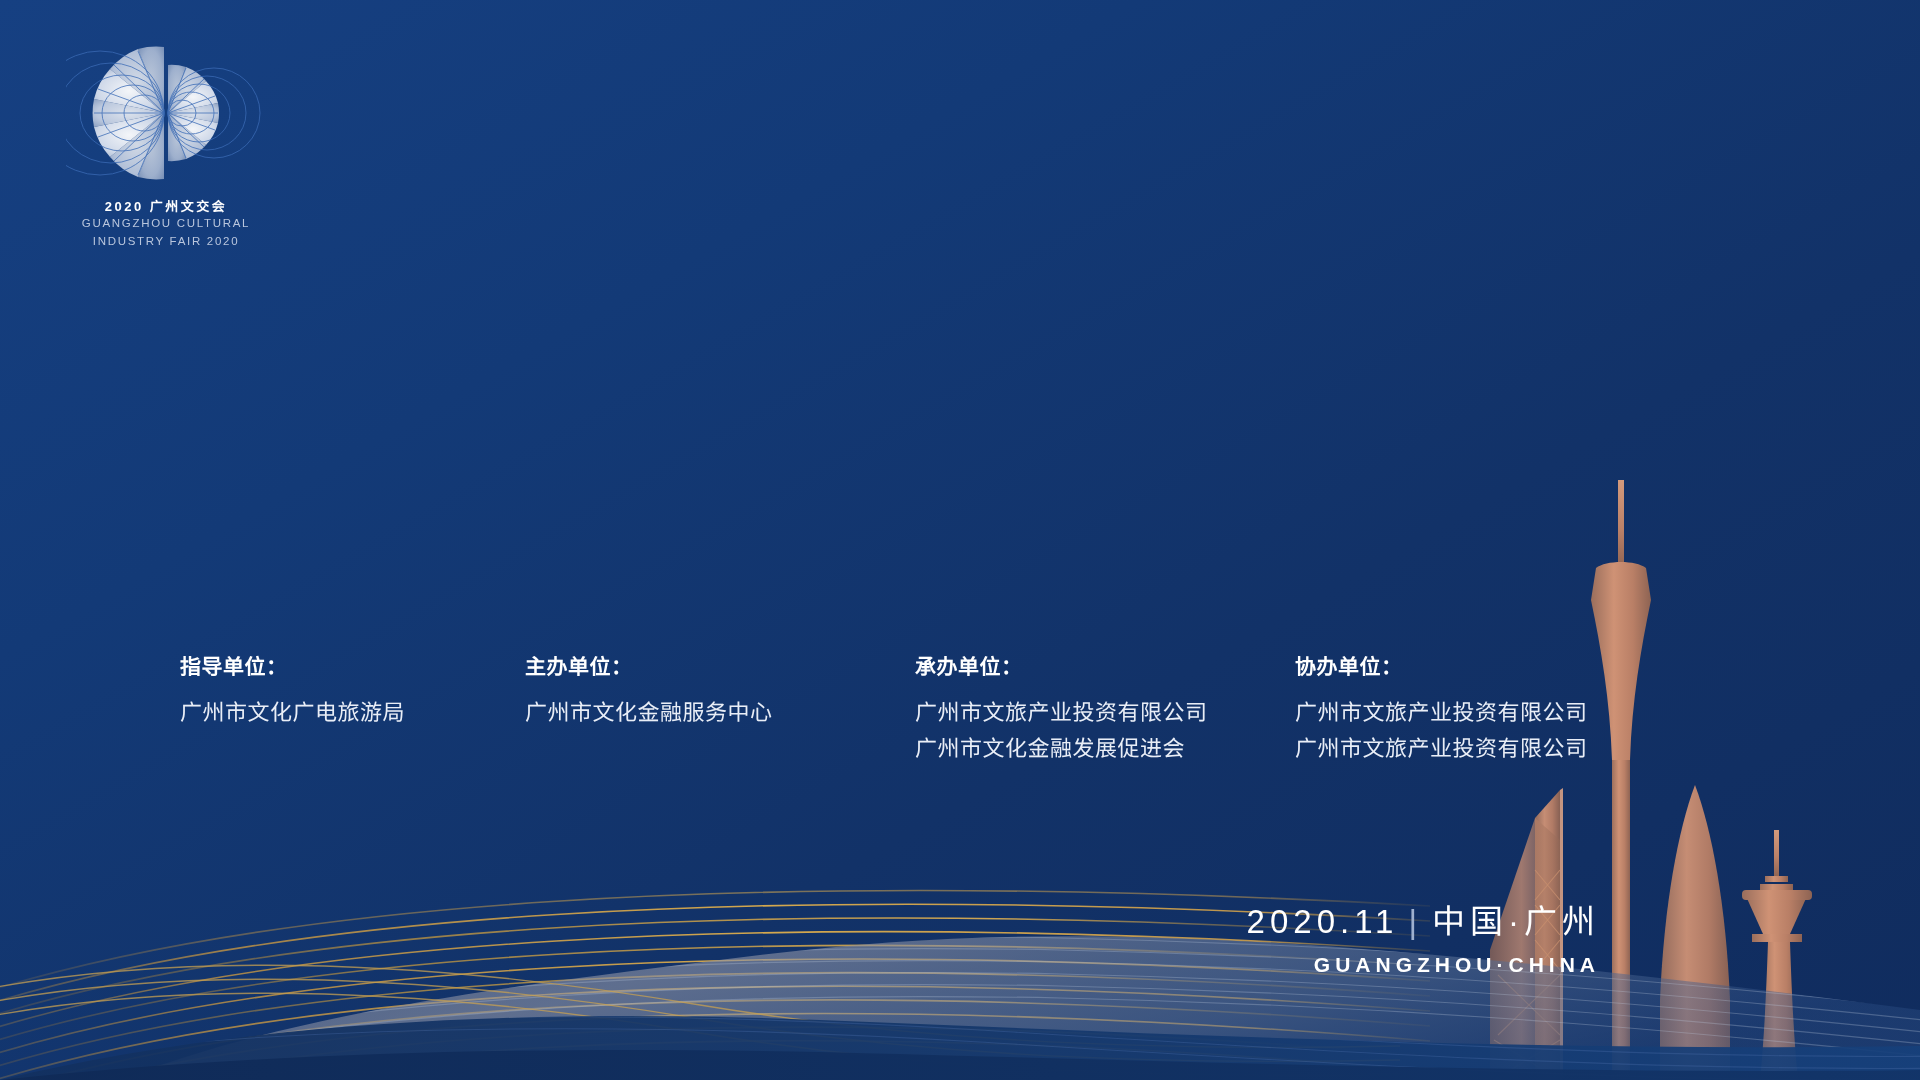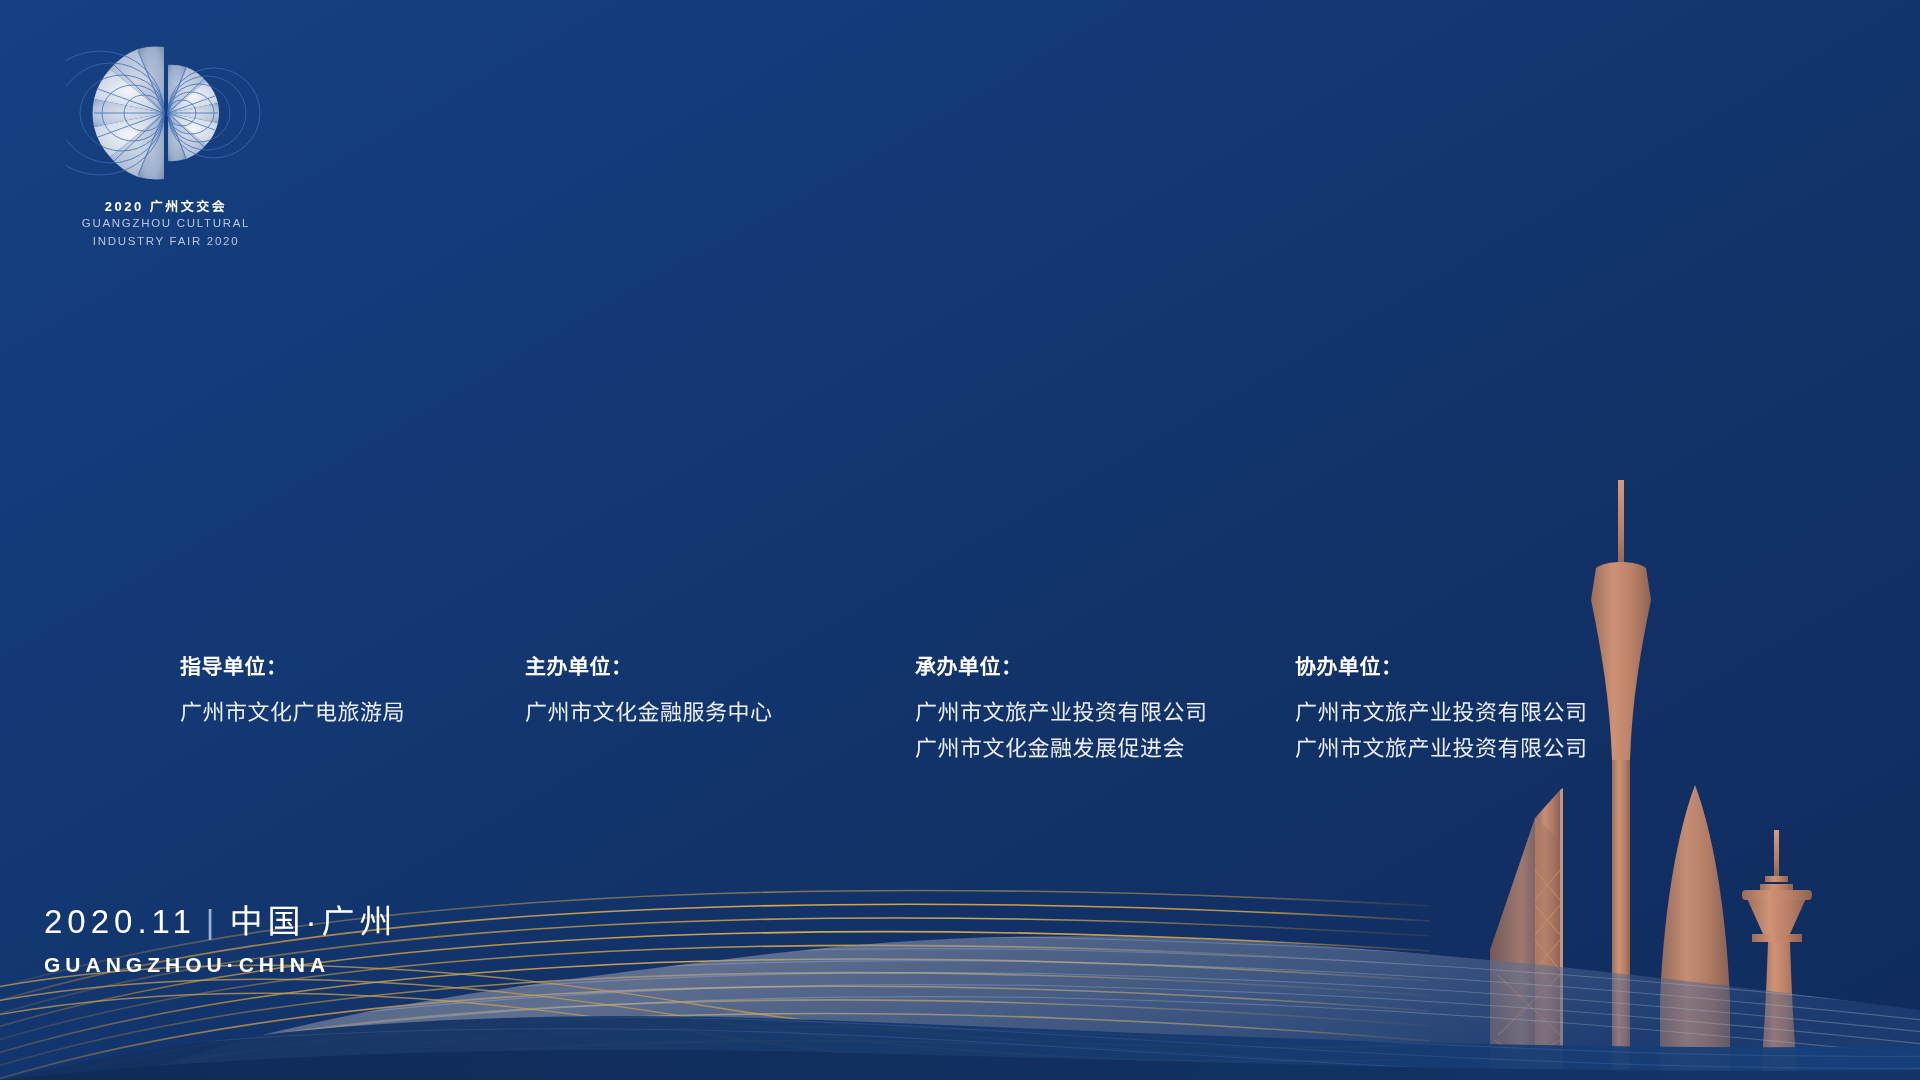--- a/index.html
+++ b/index.html
@@ -132,22 +132,21 @@
     line-height: 1.62;
     white-space: nowrap;
   }
 
   
   #footer {
     position: absolute;
     left: 0;
     top: 895px;
     width: 1600px;
-    text-align: left;
-    padding-left: 44px;
+    text-align: right;
   }
   #date-line {
     font-size: 33px;
     font-weight: 300;
     color: #ffffff;
     letter-spacing: 5px;
     white-space: nowrap;
   }
   #date-line .bar {
     color: #9eb0cf;

